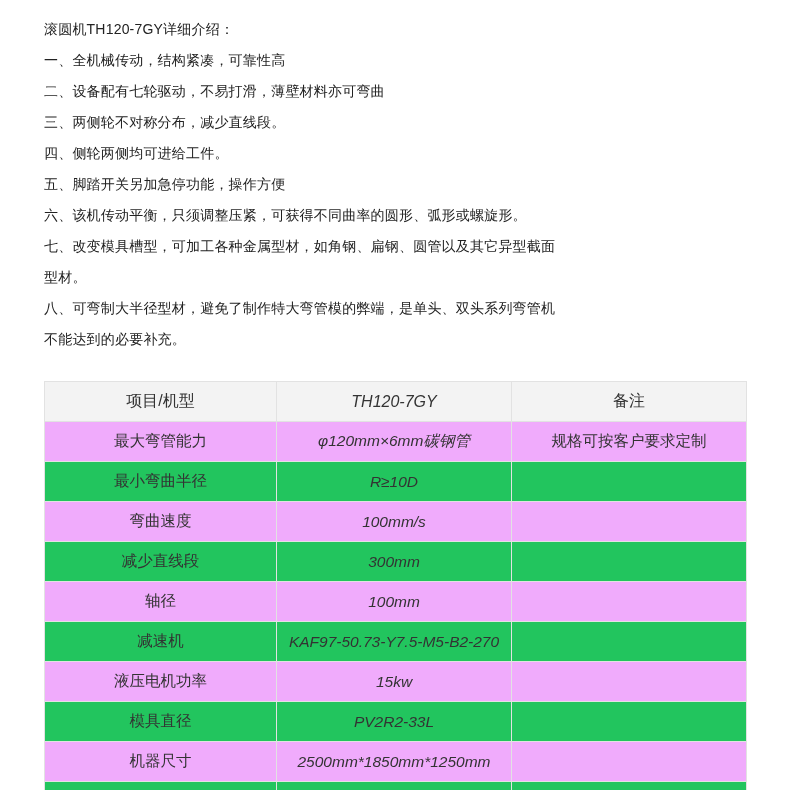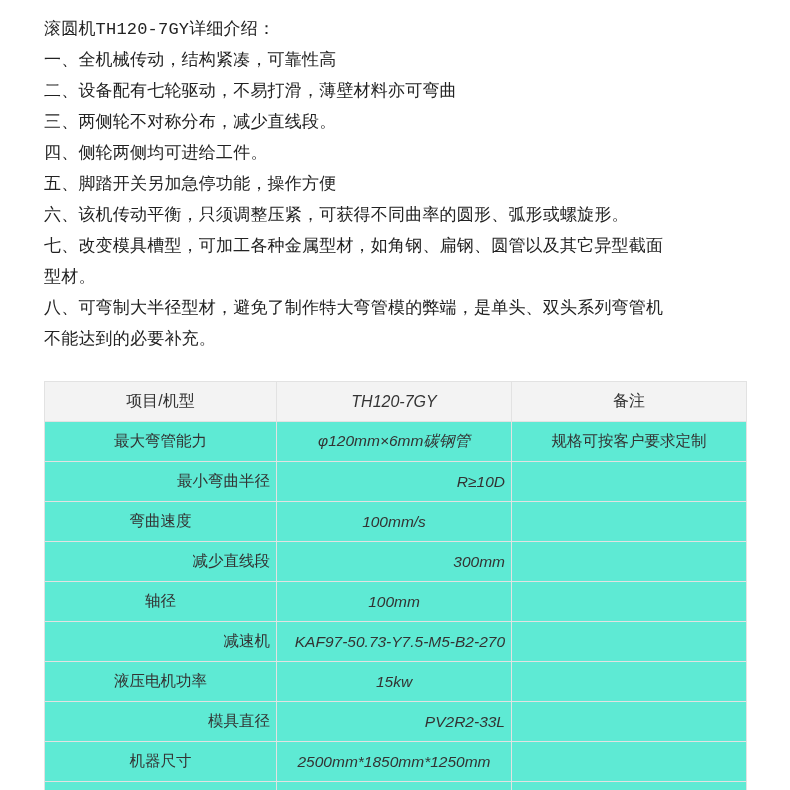--- a/index.html
+++ b/index.html
@@ -17,26 +17,25 @@
   .page {
     width: 790px;
     height: 790px;
     box-sizing: border-box;
     padding: 14px 44px 0 44px;
   }
   .intro {
     margin: 0;
   }
   .intro-line {
-    font-size: 17px;
+    font-size: 14px;
     line-height: 31px;
     color: #222222;
     letter-spacing: 0.2px;
     white-space: pre-wrap;
-    font-family: Liberation Mono, monospace;
   }
   .spec-table {
     margin-top: 26px;
     border-collapse: collapse;
     width: 702px;
     table-layout: fixed;
   }
   .spec-table tr {
     height: 40px;
   }
@@ -48,25 +47,24 @@
     color: #333333;
     padding: 0 6px;
     box-sizing: border-box;
     margin-left: 40px;
   }
   .col-item { width: 232px; }
   .col-value { width: 235px; font-style: italic; }
   .col-note { width: 235px; }
 
   .row-odd td {
-    background: #5eead4;
-    text-align: right;
+    background: #22c55e;
   }
   .row-even td {
-    background: #5eead4;
+    background: #f0abfc;
   }
   .head-row td {
     background: #f3f3f3;
     font-size: 16px;
     color: #333333;
   }
   .cell-small {
     font-size: 14px;
   }
 </style>

